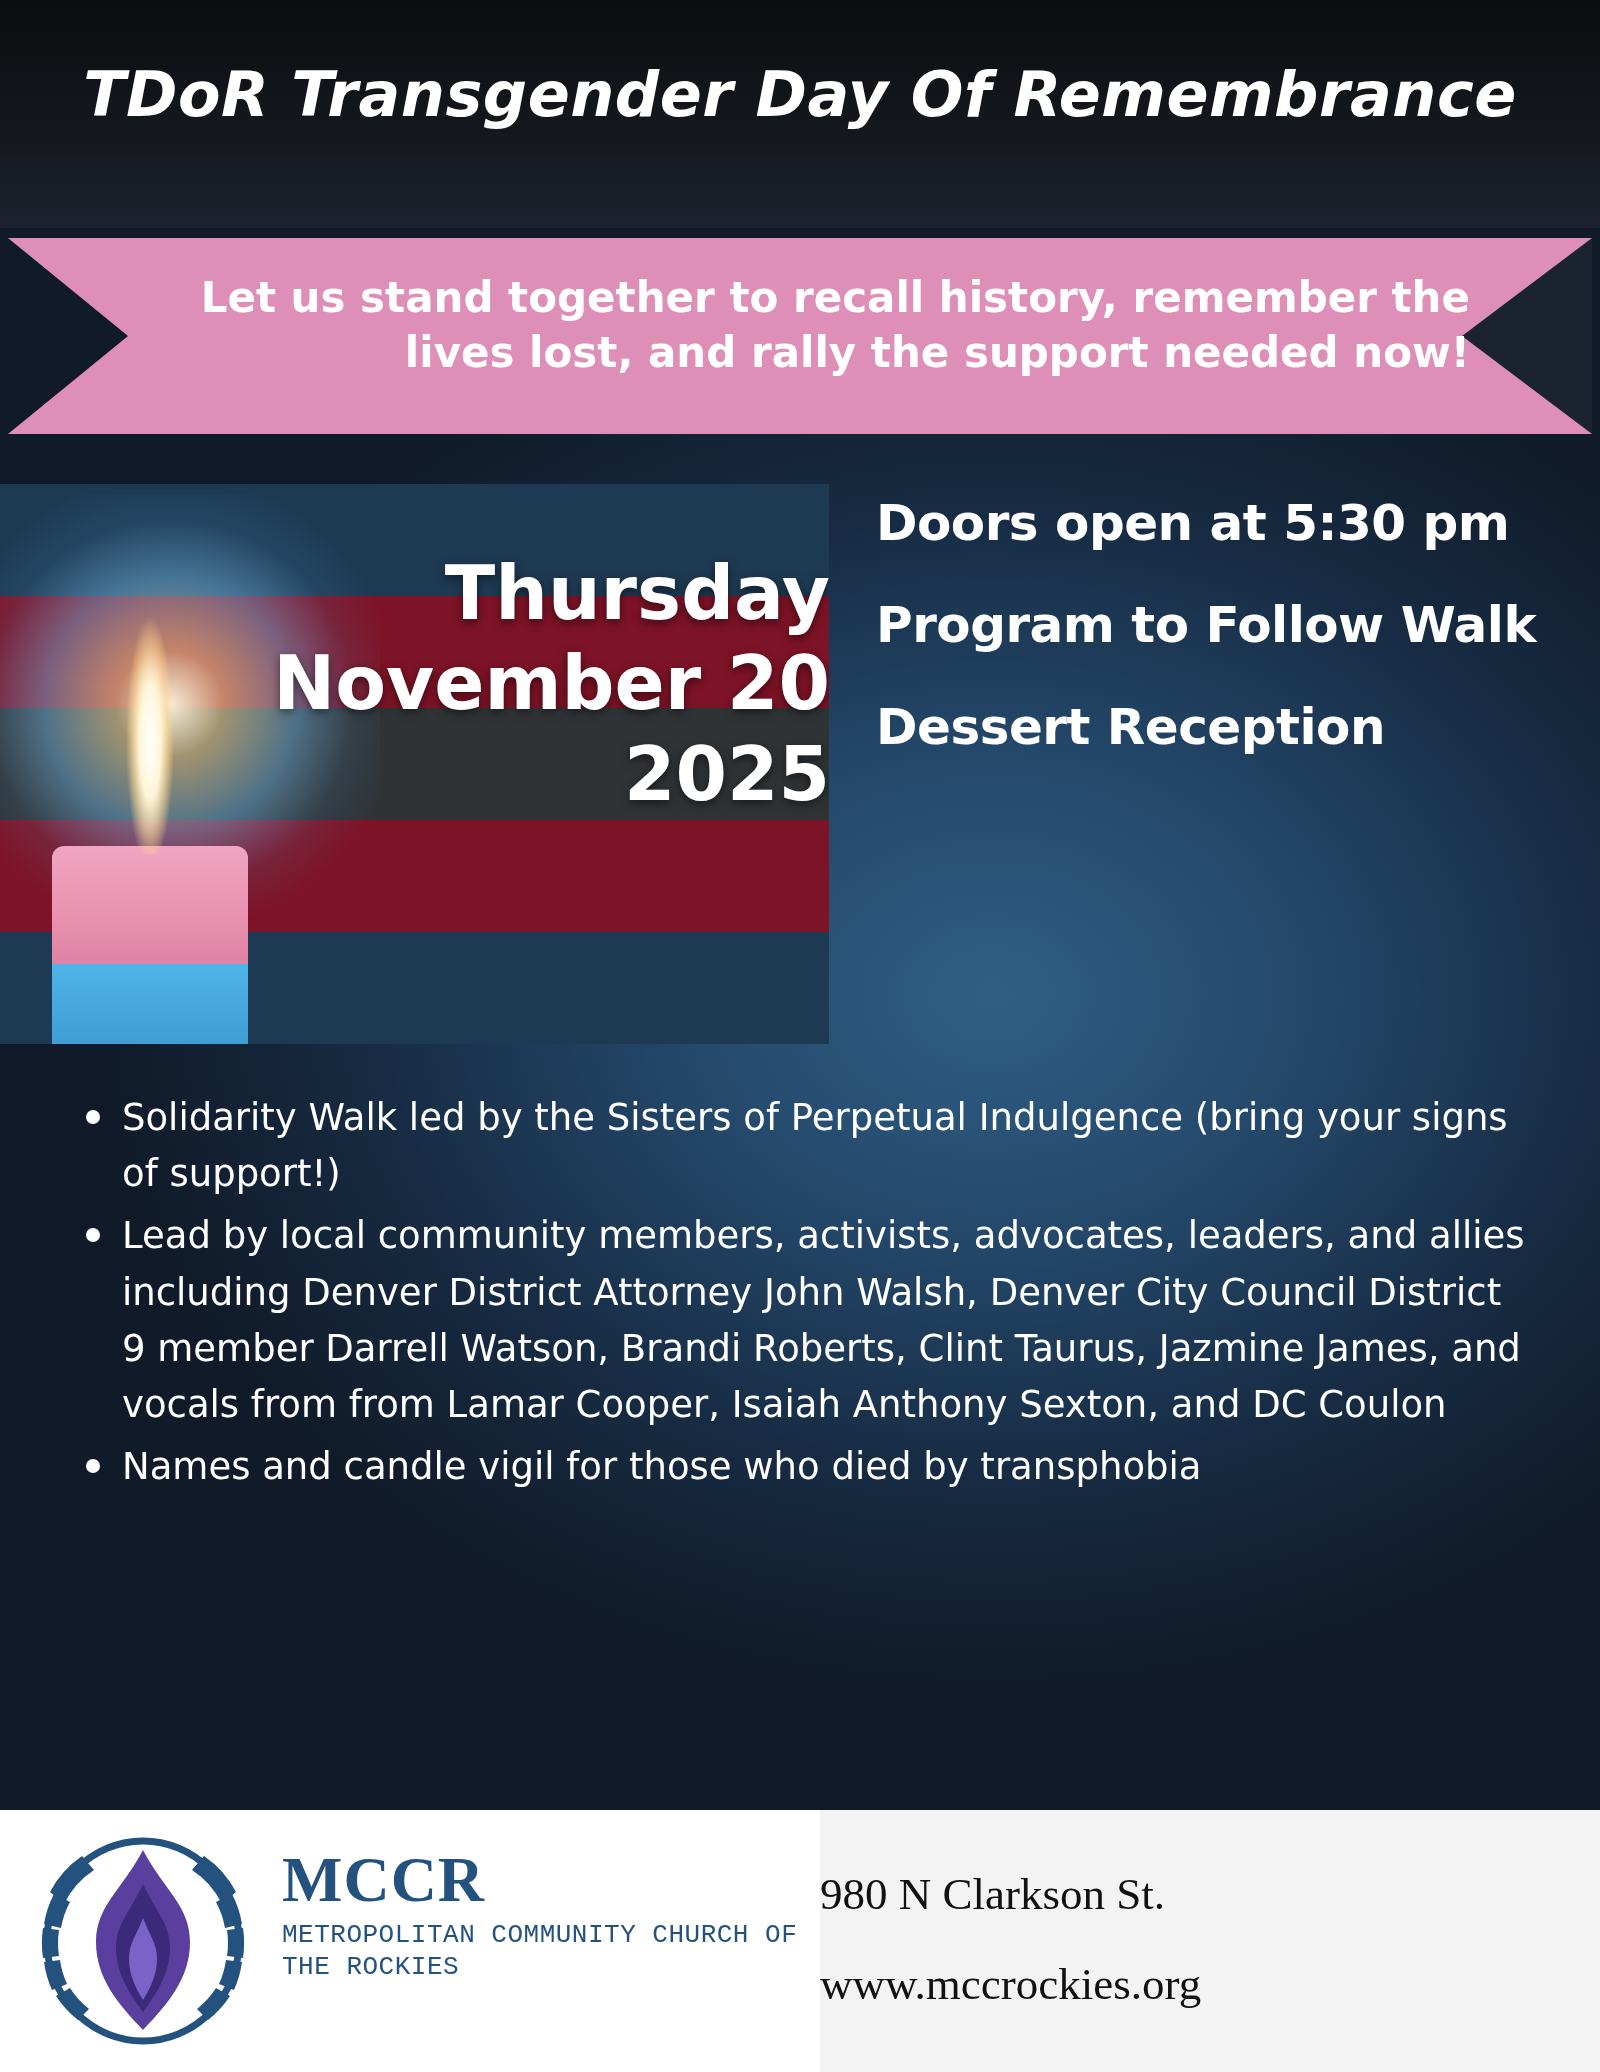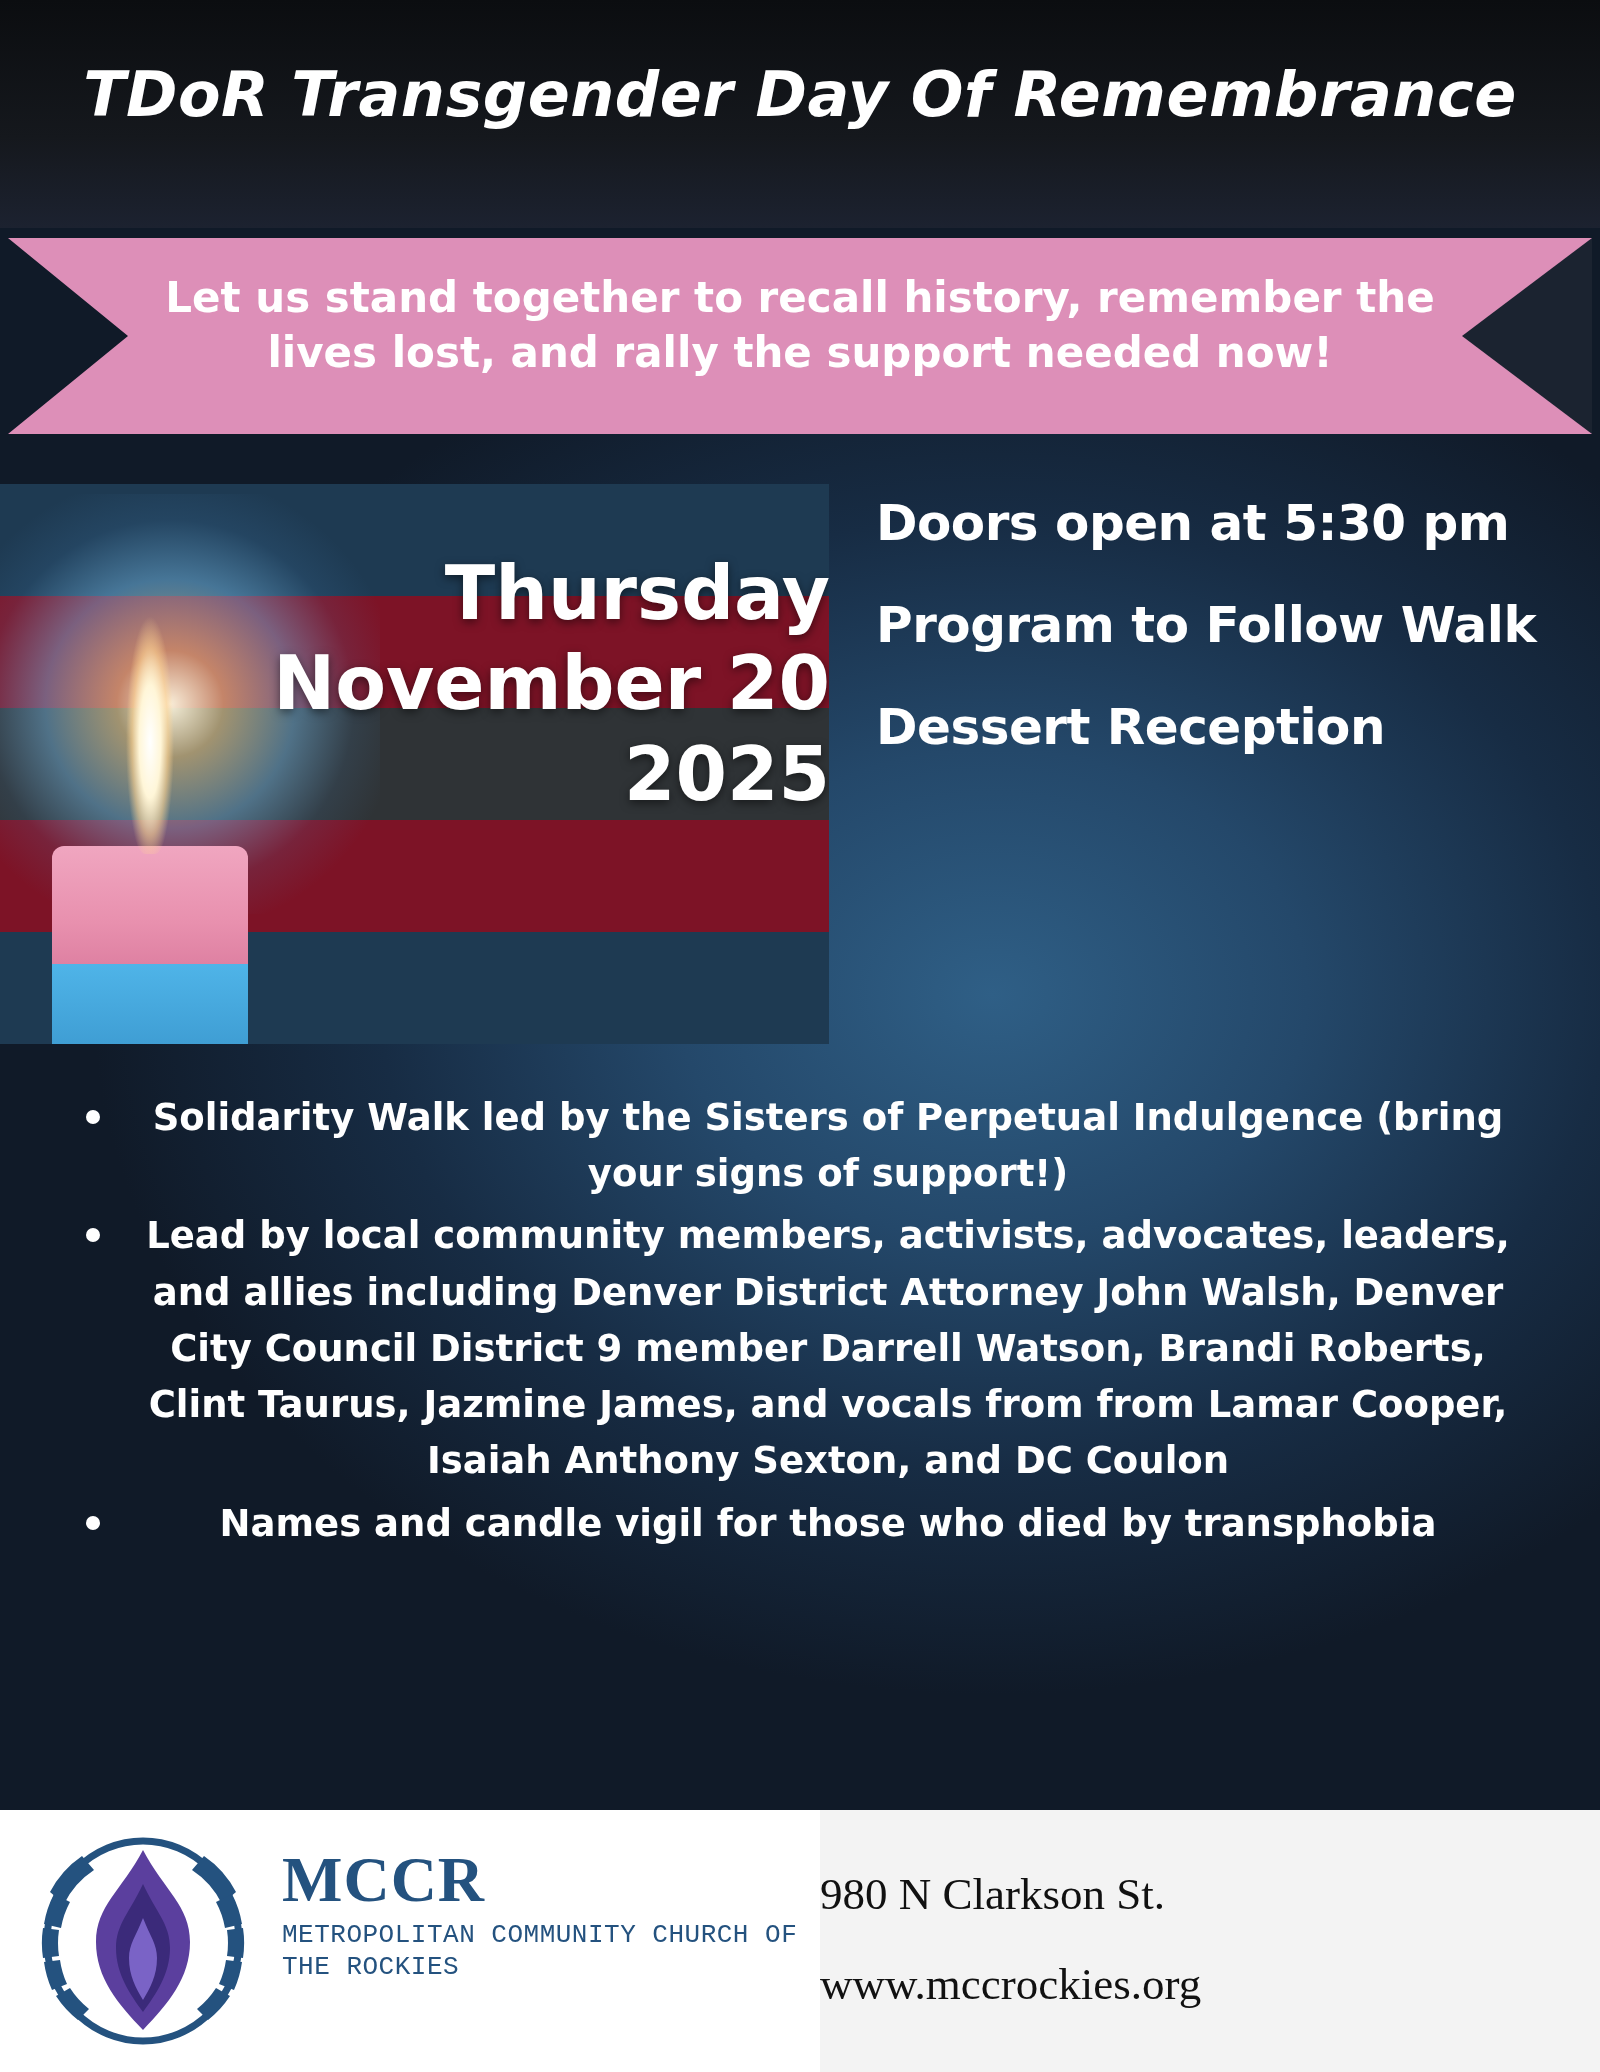--- a/index.html
+++ b/index.html
@@ -77,21 +77,21 @@
     width: 130px;
     height: 196px;
     background: #1b2330;
     clip-path: polygon(130px 0, 130px 196px, 0 98px);
   }
   .ribbon-text {
     position: absolute;
     top: 40px;
     left: 130px;
     width: 1340px;
-    text-align: center;
+    text-align: right;
     color: #ffffff;
     font-size: 42px;
     font-weight: bold;
     line-height: 1.32;
     font-family: "DejaVu Sans", sans-serif;
   }
 
   
   .date-card {
     position: absolute;
@@ -182,25 +182,24 @@
     position: absolute;
     left: 74px;
     top: 1090px;
     width: 1460px;
   }
   .bullet {
     position: relative;
     padding-left: 48px;
     color: #ffffff;
     font-size: 37px;
-    font-weight: bold;
+    font-weight: normal;
     line-height: 1.52;
     font-family: "DejaVu Sans", sans-serif;
     margin-bottom: 6px;
-    text-align: center;
   }
   .bullet .dot {
     position: absolute;
     left: 12px;
     top: 20px;
     width: 14px;
     height: 14px;
     background: #ffffff;
     border-radius: 50%;
   }

